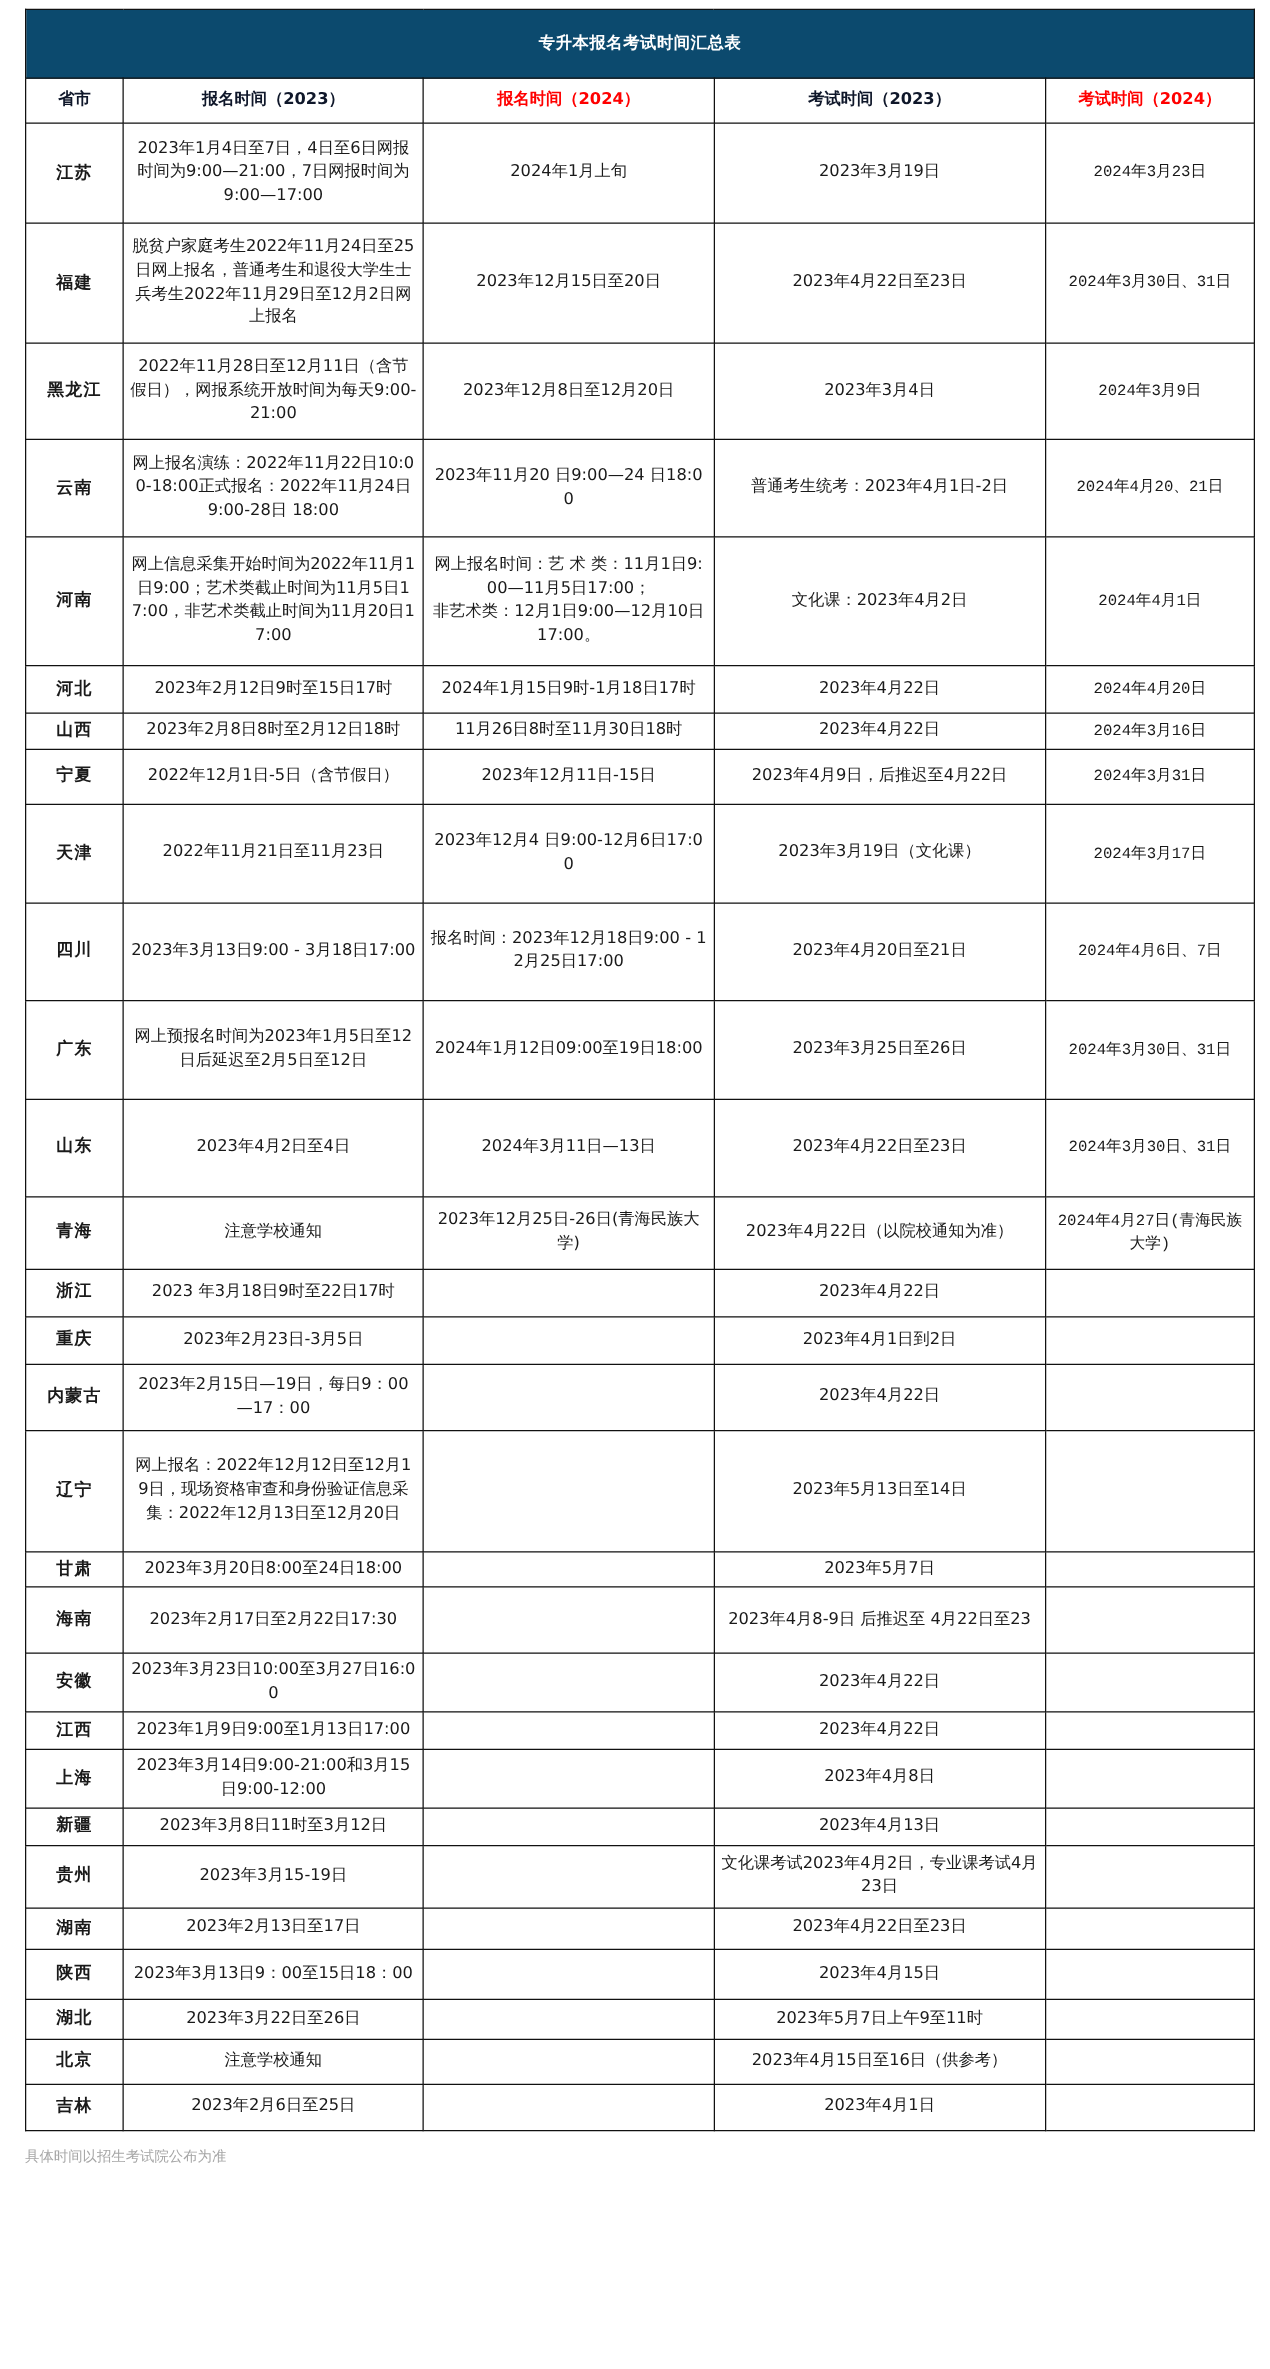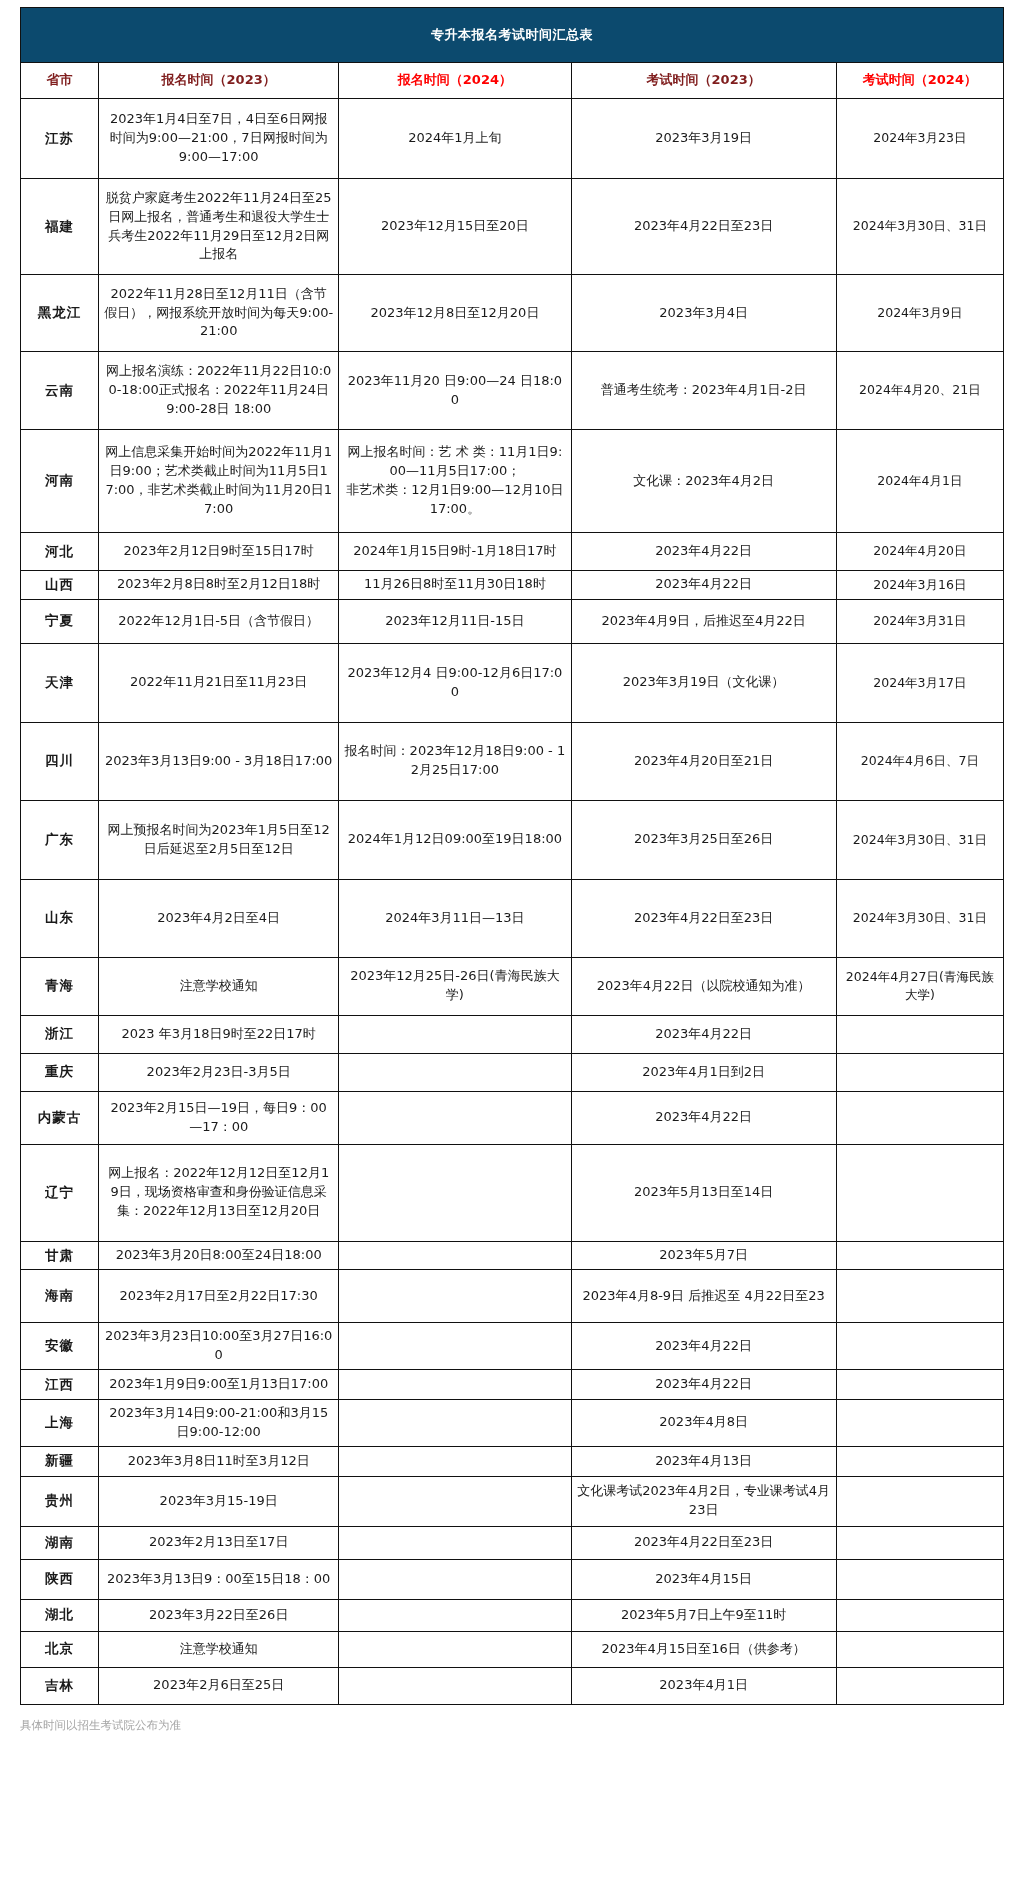--- a/index.html
+++ b/index.html
@@ -46,35 +46,36 @@
     line-height: 1.45;
     word-break: break-all;
   }
   .hdr {
     height: 27px;
     font-size: 13.5px;
     font-weight: bold;
     padding-top: 3px;
     padding-bottom: 3px;
   }
-  .hdr-gray { color: #7f1d1d; }
+  .hdr-gray { color: #0f172a; }
   .hdr-red  { color: #ff0000; }
   .col-prov { width: 78px; }
   .col-a    { width: 240px; }
   .col-b    { width: 232px; }
   .col-c    { width: 265px; }
   .col-d    { width: 167px; }
   td.prov {
     font-weight: bold;
     font-size: 13.5px;
     letter-spacing: 1px;
     margin-left: 48px;
   }
   td.c-d {
     font-size: 12.5px;
+    font-family: Liberation Mono, monospace;
   }
   .footnote {
     margin-top: 13px;
     font-size: 11.5px;
     color: #a6a6a6;
     text-align: left;
     padding-left: 0px;
   }
 </style>
 </head>

